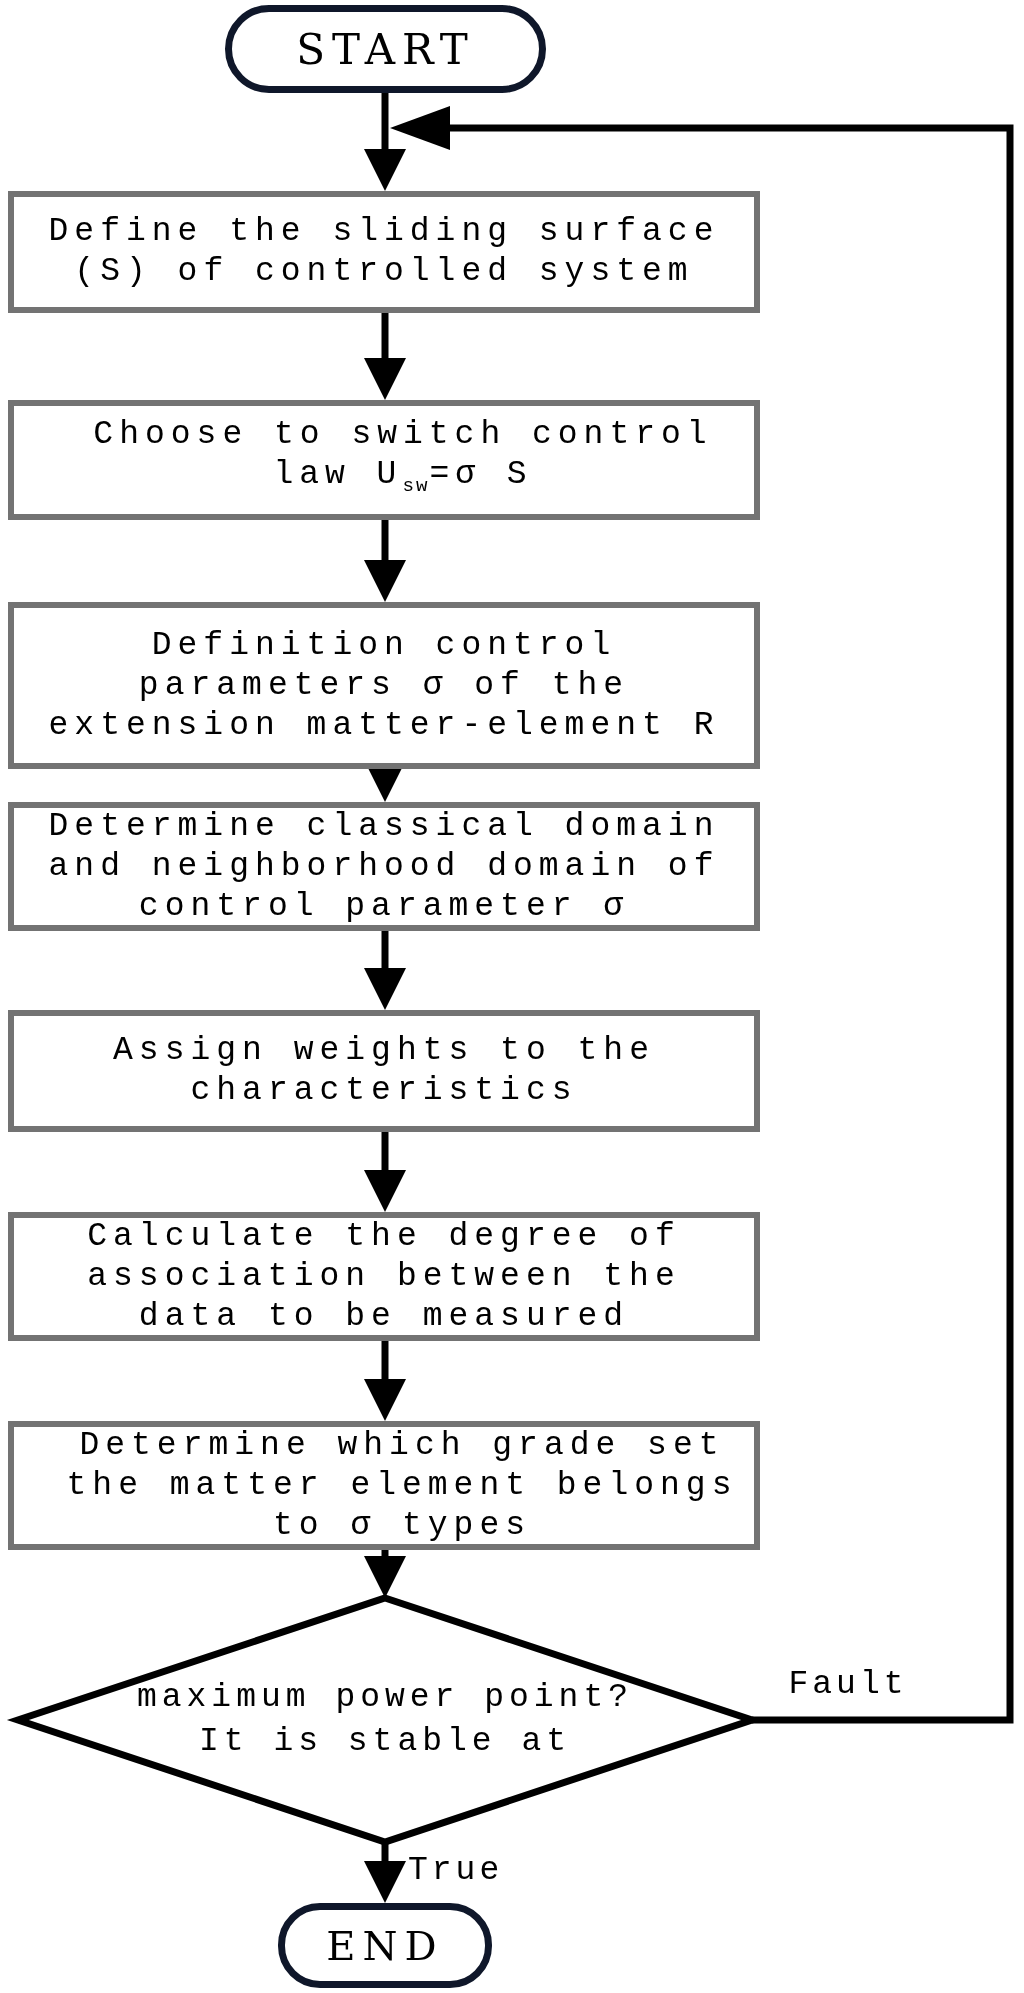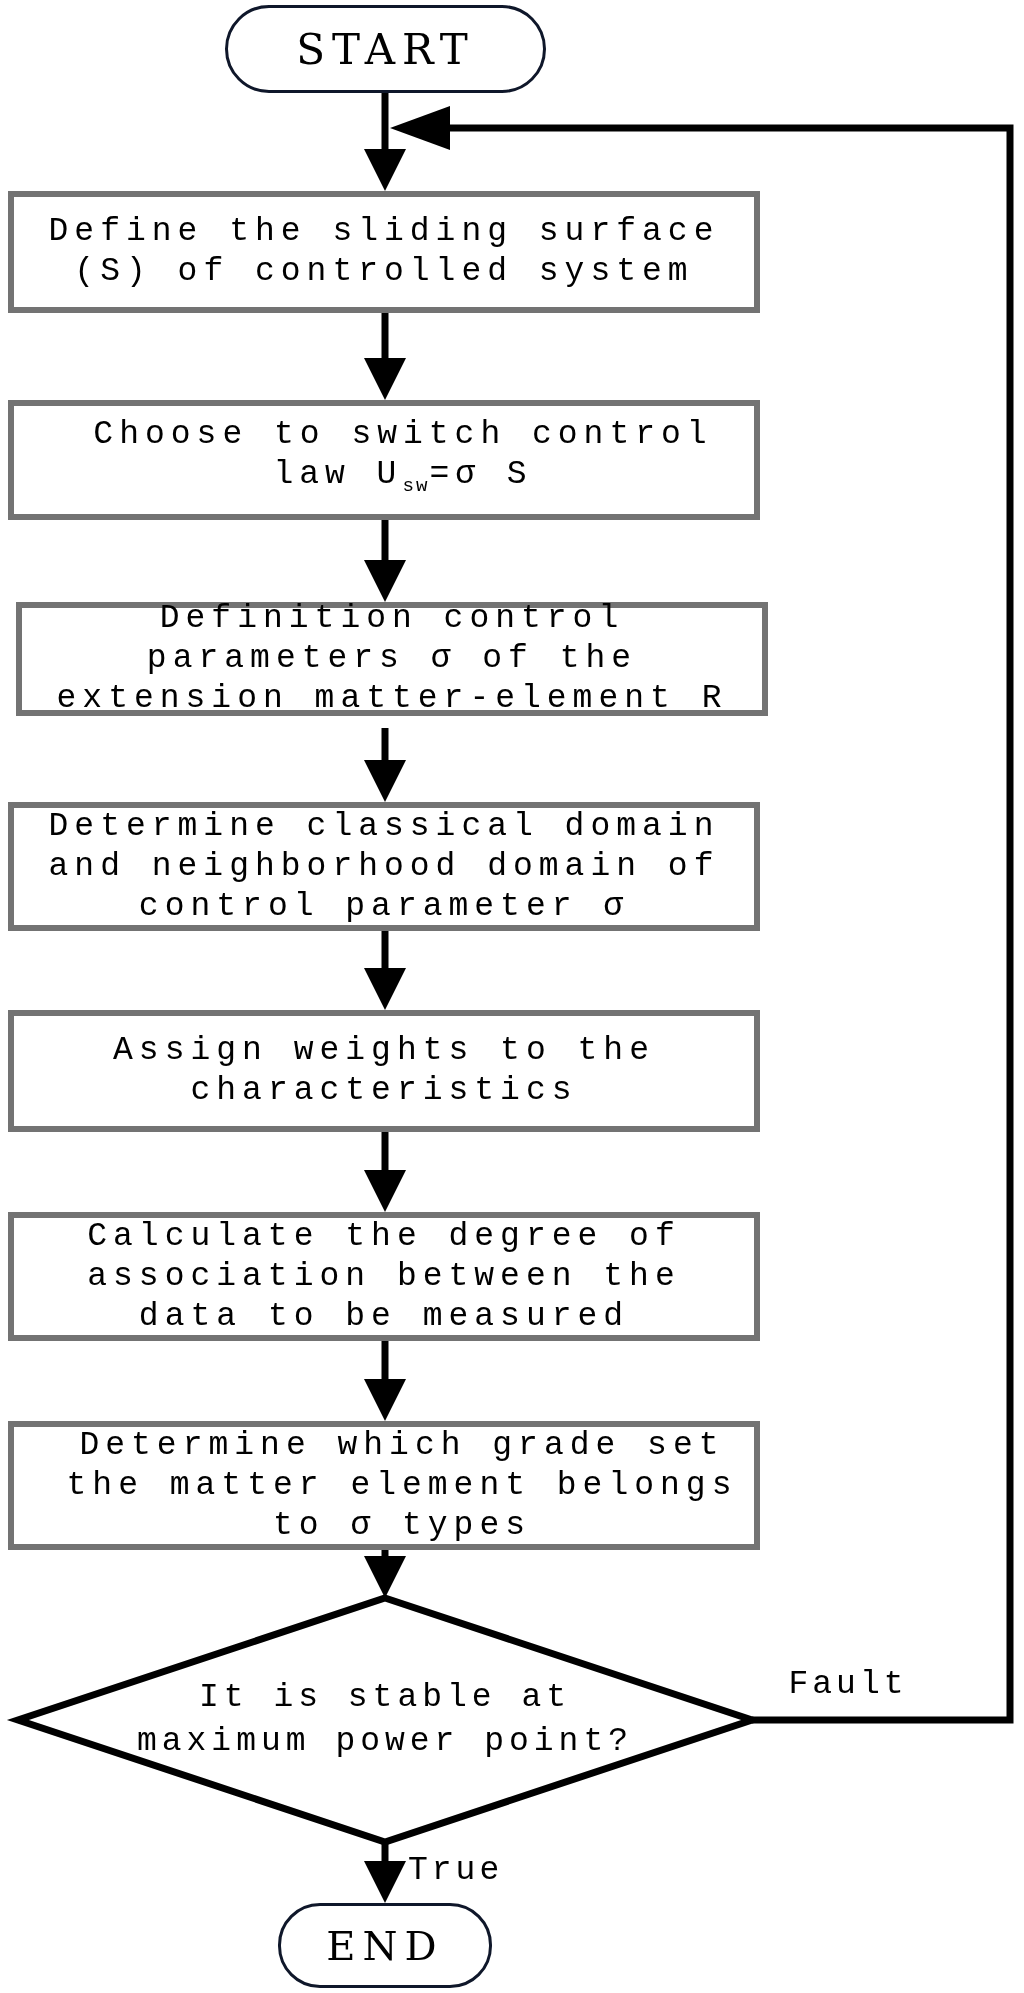--- a/index.html
+++ b/index.html
@@ -32,21 +32,21 @@
   .process {
     left: 8px;
     width: 752px;
     border: 6px solid #737373;
     font-size: 33px;
     letter-spacing: 6px;
     line-height: 40px;
     white-space: nowrap;
   }
   .terminal {
-    border: 3px solid #0f172a;
+    border: 7px solid #0f172a;
     font-family: "DejaVu Serif", "Liberation Serif", serif;
     letter-spacing: 7px;
     font-weight: 400;
   }
   #start-node {
     left: 225px; top: 5px;
     width: 321px; height: 88px;
     border-radius: 44px;
     font-size: 42px;
   }
@@ -75,21 +75,21 @@
   #fault-label { left: 758px; top: 1666px; width: 180px; text-align: center; }
   #true-label  { left: 408px; top: 1852px; width: 140px; text-align: left; }
   .sub {
     font-size: 0.58em;
     vertical-align: sub;
     letter-spacing: 2px;
   }
   
   #step-0 { top: 191px;  height: 122px; }
   #step-1 { top: 400px;  height: 120px; padding-left: 38px; }
-  #step-2 { top: 602px;  height: 114px; margin-left: 8px; }
+  #step-2 { top: 602px;  height: 167px; }
   #step-3 { top: 802px;  height: 129px; }
   #step-4 { top: 1010px; height: 122px; }
   #step-5 { top: 1212px; height: 129px; }
   #step-6 { top: 1421px; height: 129px; padding-left: 36px; }
 </style>
 </head>
 <body>
 
 <svg id="connector-layer" viewBox="0 0 1024 1993" xmlns="http://www.w3.org/2000/svg">
   <g stroke="#000" stroke-width="7" fill="none">
@@ -162,22 +162,22 @@
   <div>data to be measured</div>
 </div>
 
 <div class="node process" id="step-6">
   <div>Determine which grade set</div>
   <div>the matter element belongs</div>
   <div>to σ types</div>
 </div>
 
 <div id="decision-text">
+  <div>maximum power point?</div>
   <div>It is stable at</div>
-  <div>maximum power point?</div>
 </div>
 
 <div class="branch-label" id="fault-label">Fault</div>
 <div class="branch-label" id="true-label">True</div>
 
 <div class="node terminal" id="end-node">
   <span>END</span>
 </div>
 
 </body></html>

